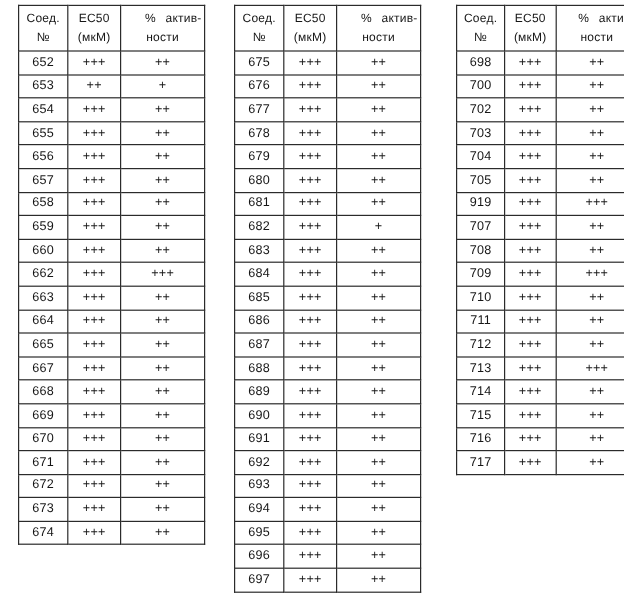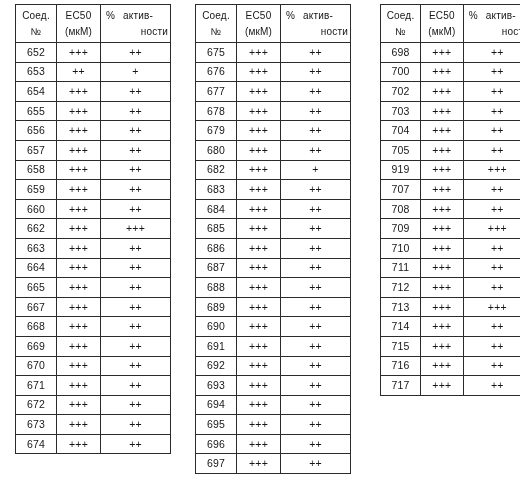--- a/index.html
+++ b/index.html
@@ -53,25 +53,25 @@
     padding: 1px 2px;
     white-space: normal;
   }
 
   .hdr .hdr-l1 { display: block; }
   .hdr .hdr-l2 { display: block; }
 
   
   .hdr-act .hdr-l1 {
     display: block;
-    text-align: left;
+    text-align: right;
     padding-left: 3px;
   }
   .hdr-act .hdr-l1 .pct { margin-right: 8px; }
-  .hdr-act .hdr-l2 { display: block; text-align: right; }
+  .hdr-act .hdr-l2 { display: block; text-align: center; }
 
   .col-id   { width: 41px; }
   .col-ec50 { width: 44px; }
   .col-act  { width: 70px; }
 
   
   #table-1 { left: 3px;   top: 4px; }
   #table-2 { left: 183px; top: 4px; }
   #table-3 { left: 368px; top: 4px; }
 
@@ -257,20 +257,25 @@
           <td>679</td>
           <td class="plus">+++</td>
           <td class="plus">++</td>
         </tr>
         <tr>
           <td>680</td>
           <td class="plus">+++</td>
           <td class="plus">++</td>
         </tr>
         <tr>
+          <td>681</td>
+          <td class="plus">+++</td>
+          <td class="plus">++</td>
+        </tr>
+        <tr>
           <td>682</td>
           <td class="plus">+++</td>
           <td class="plus">+</td>
         </tr>
         <tr>
           <td>683</td>
           <td class="plus">+++</td>
           <td class="plus">++</td>
         </tr>
         <tr>

